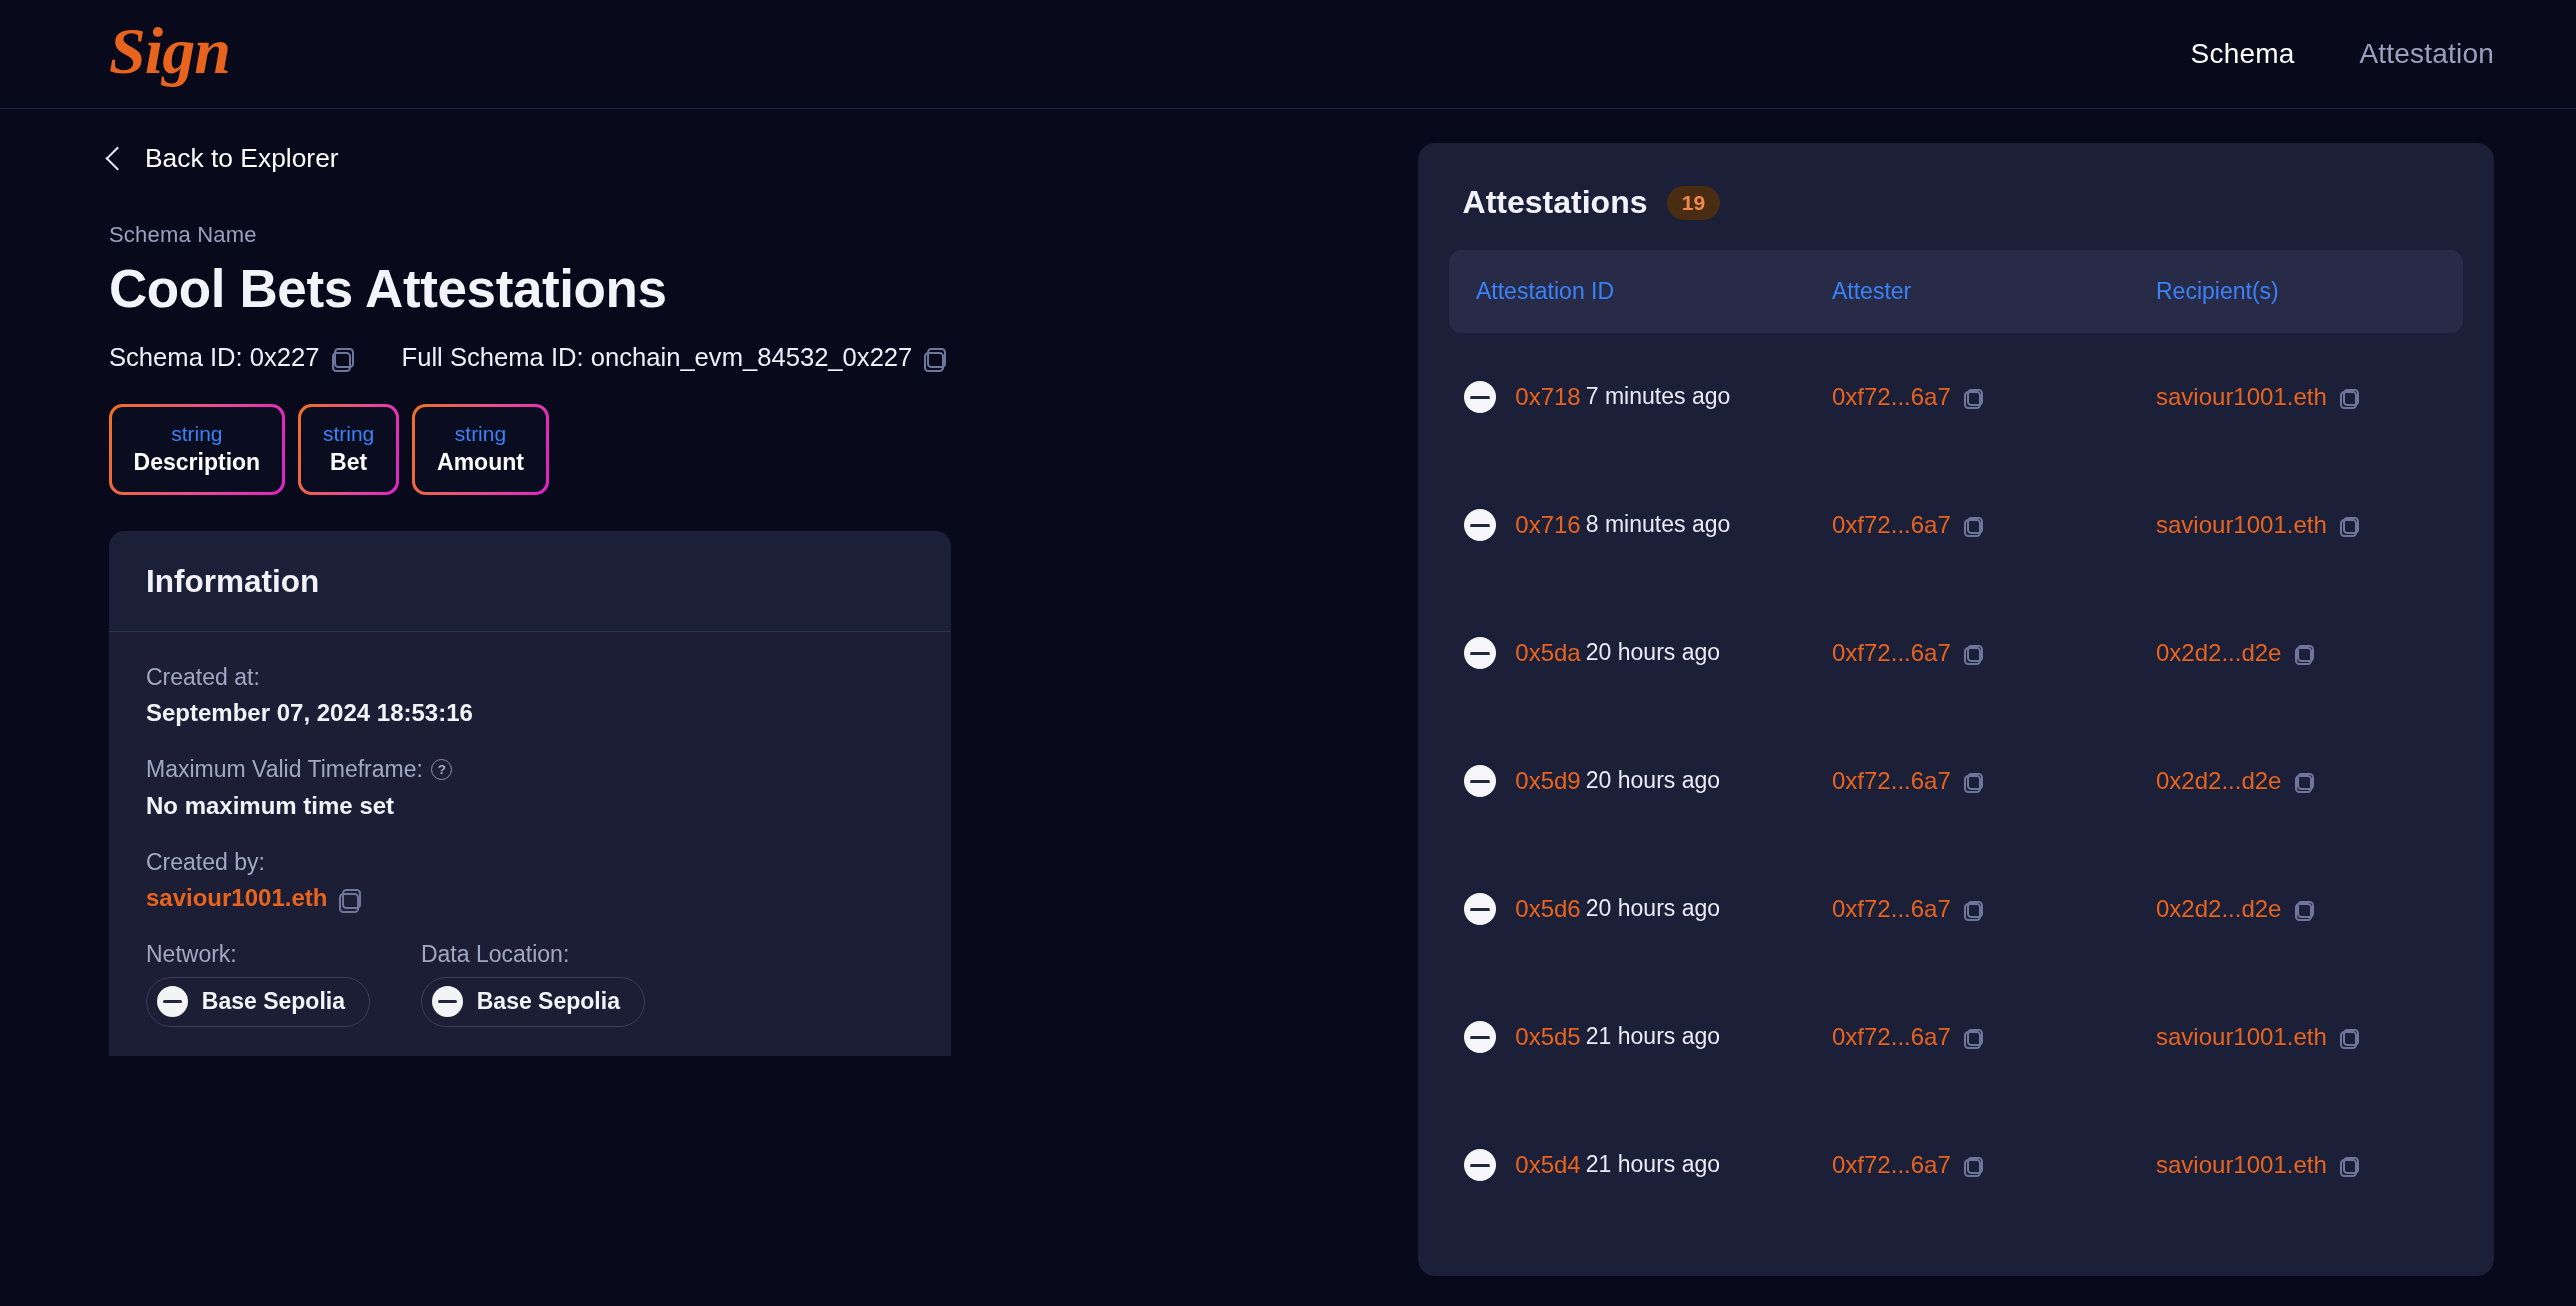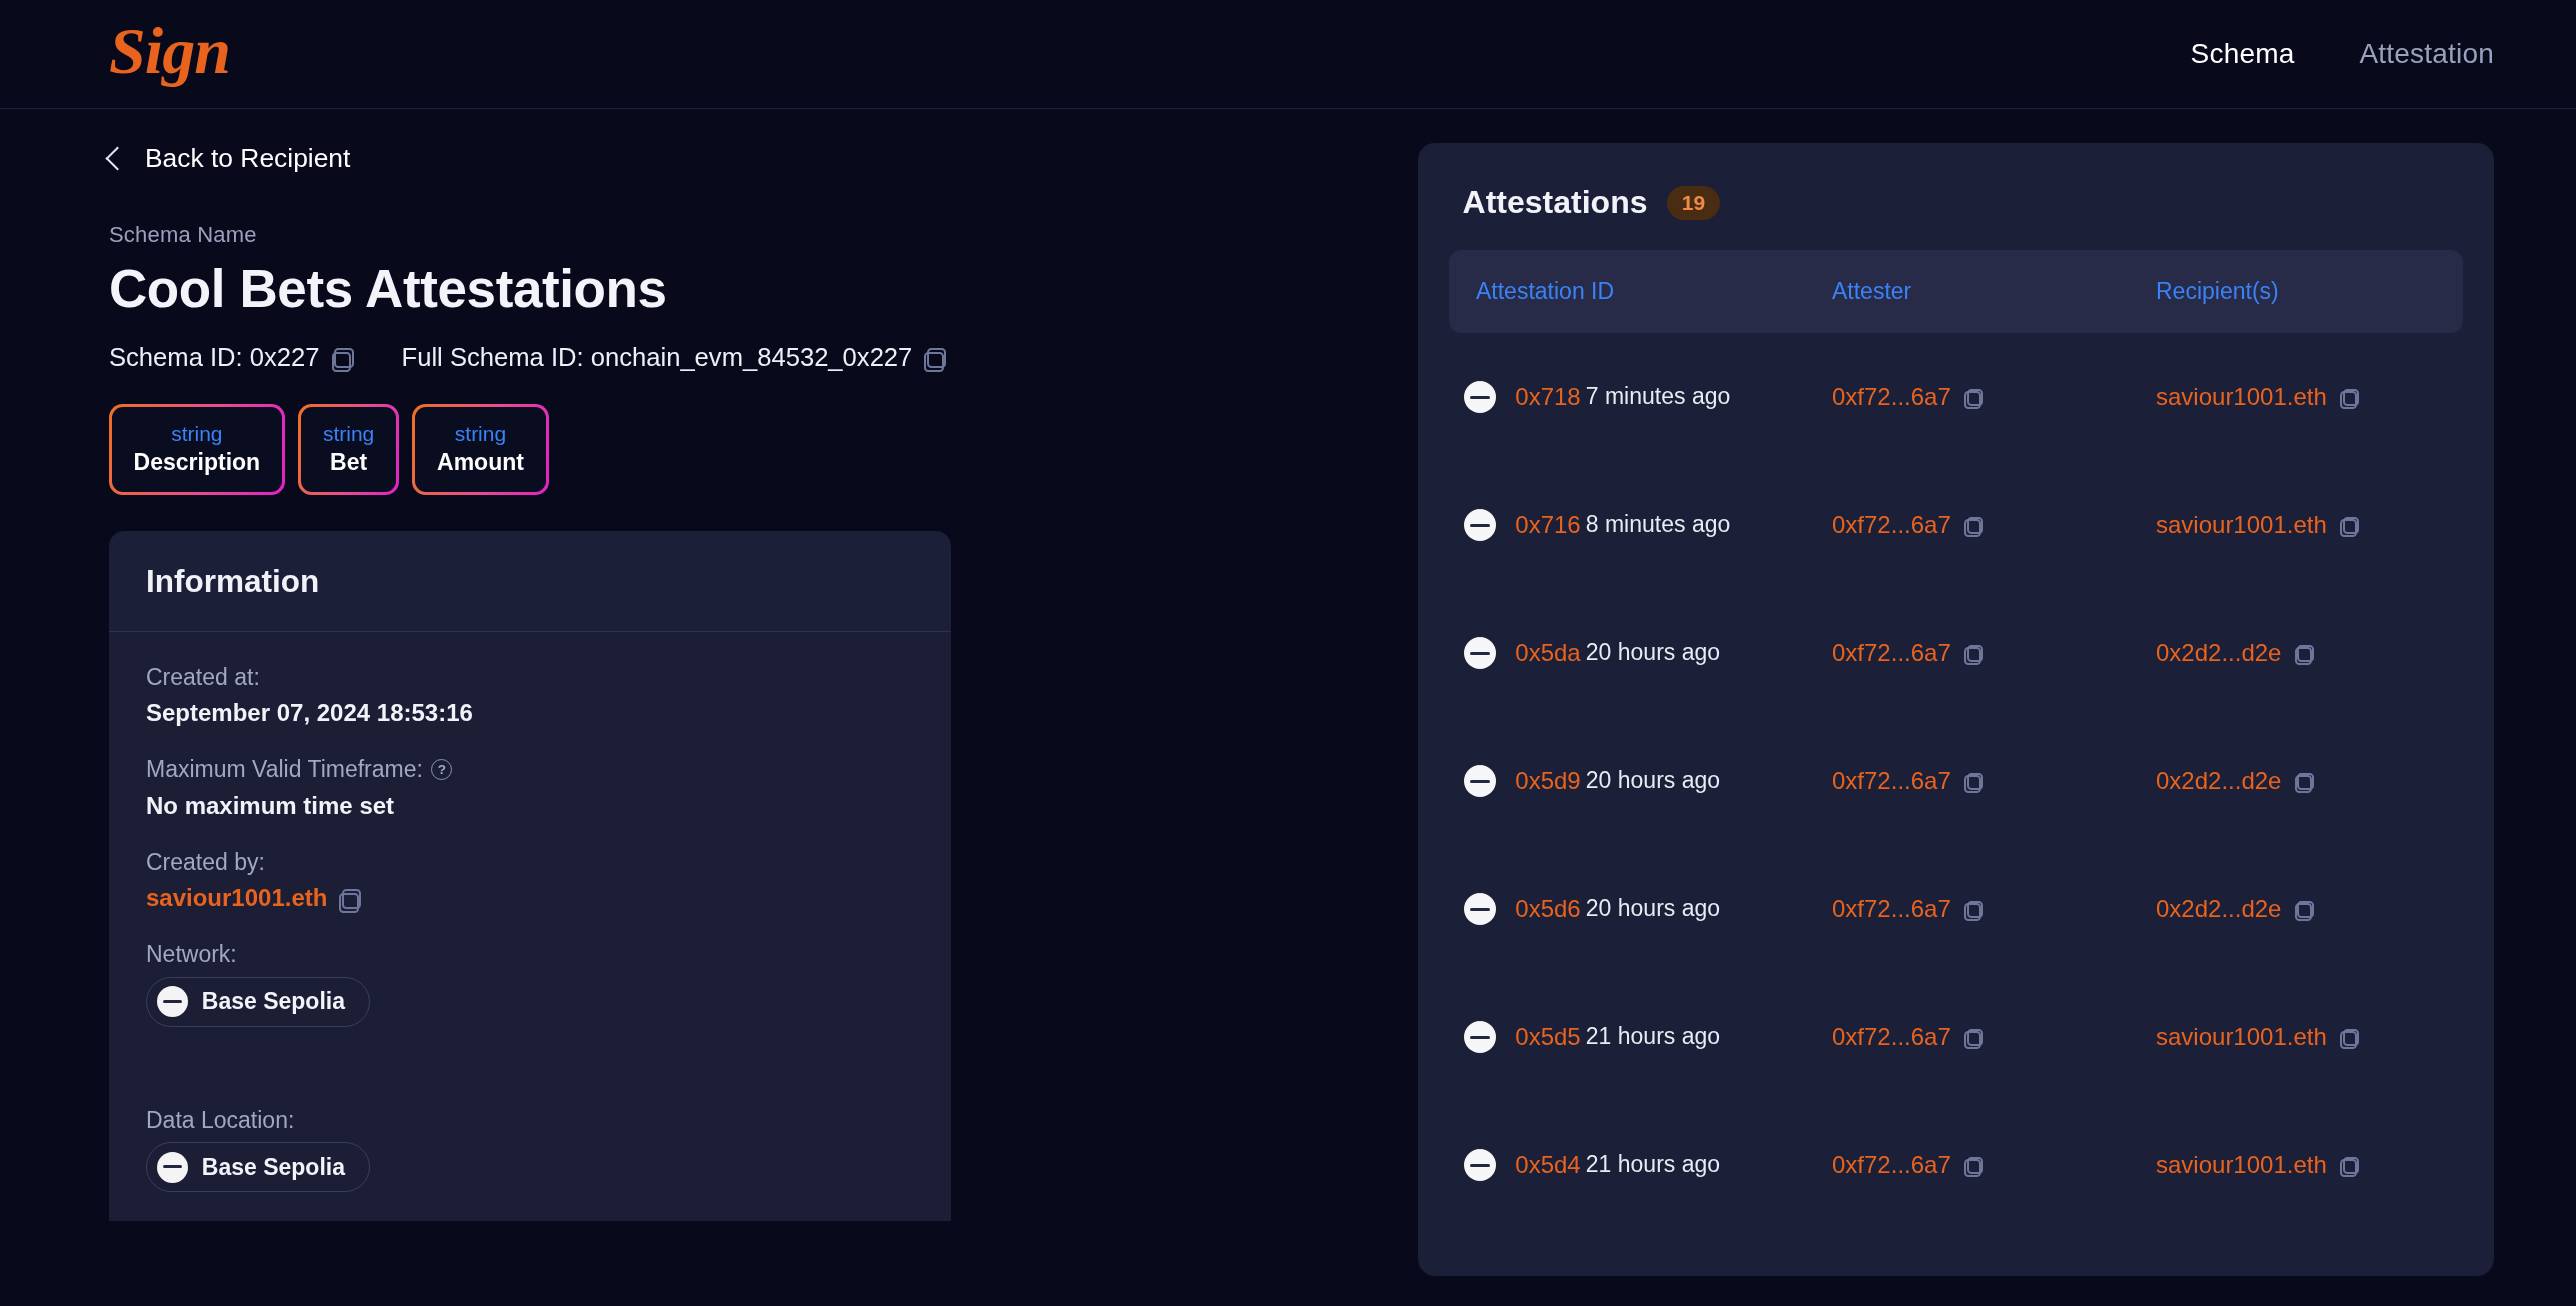--- a/index.html
+++ b/index.html
@@ -111,21 +111,21 @@
   .field-value { font-size:24px; color:#f2f3f9; font-weight:700; }
   .field-value.link { color:#e8641e; display:flex; align-items:center; gap:12px; }
 
   .qmark {
     width:21px; height:21px; border-radius:50%;
     border:1.7px solid #8e94b2; color:#a7adc8;
     font-size:13.6px; line-height:19px; text-align:center;
     display:inline-block; font-weight:700;
   }
 
-  .two-col { display:flex; gap:51px;flex-direction:column; }
+  .two-col { display:flex; gap:51px; }
   .chip {
     display:inline-flex; align-items:center; gap:13.6px;
     border:1.3px solid #3a3f5e; border-radius:851px;
     padding:8.5px 24px 8.5px 10.2px;
   }
   .chip-dot {
     width:31px; height:31px; border-radius:50%;
     background:#f4f4f6; position:relative; flex:0 0 auto;
   }
   .chip-dot::after {
@@ -190,21 +190,21 @@
     <div class="nav-link muted">Attestation</div>
   </div>
 </div>
 
 <div class="page">
 
   <div class="left">
 
     <div class="back">
       <span class="chev"></span>
-      <span>Back to Recipient</span>
+      <span>Back to Explorer</span>
     </div>
 
     <div class="schema-label">Schema Name</div>
     <div class="schema-title">Cool Bets Attestations</div>
 
     <div class="id-row">
       <span>Schema ID: 0x227</span>
       <span class="copy"></span>
       <span class="gap"></span>
       <span>Full Schema ID: onchain_evm_84532_0x227</span>

